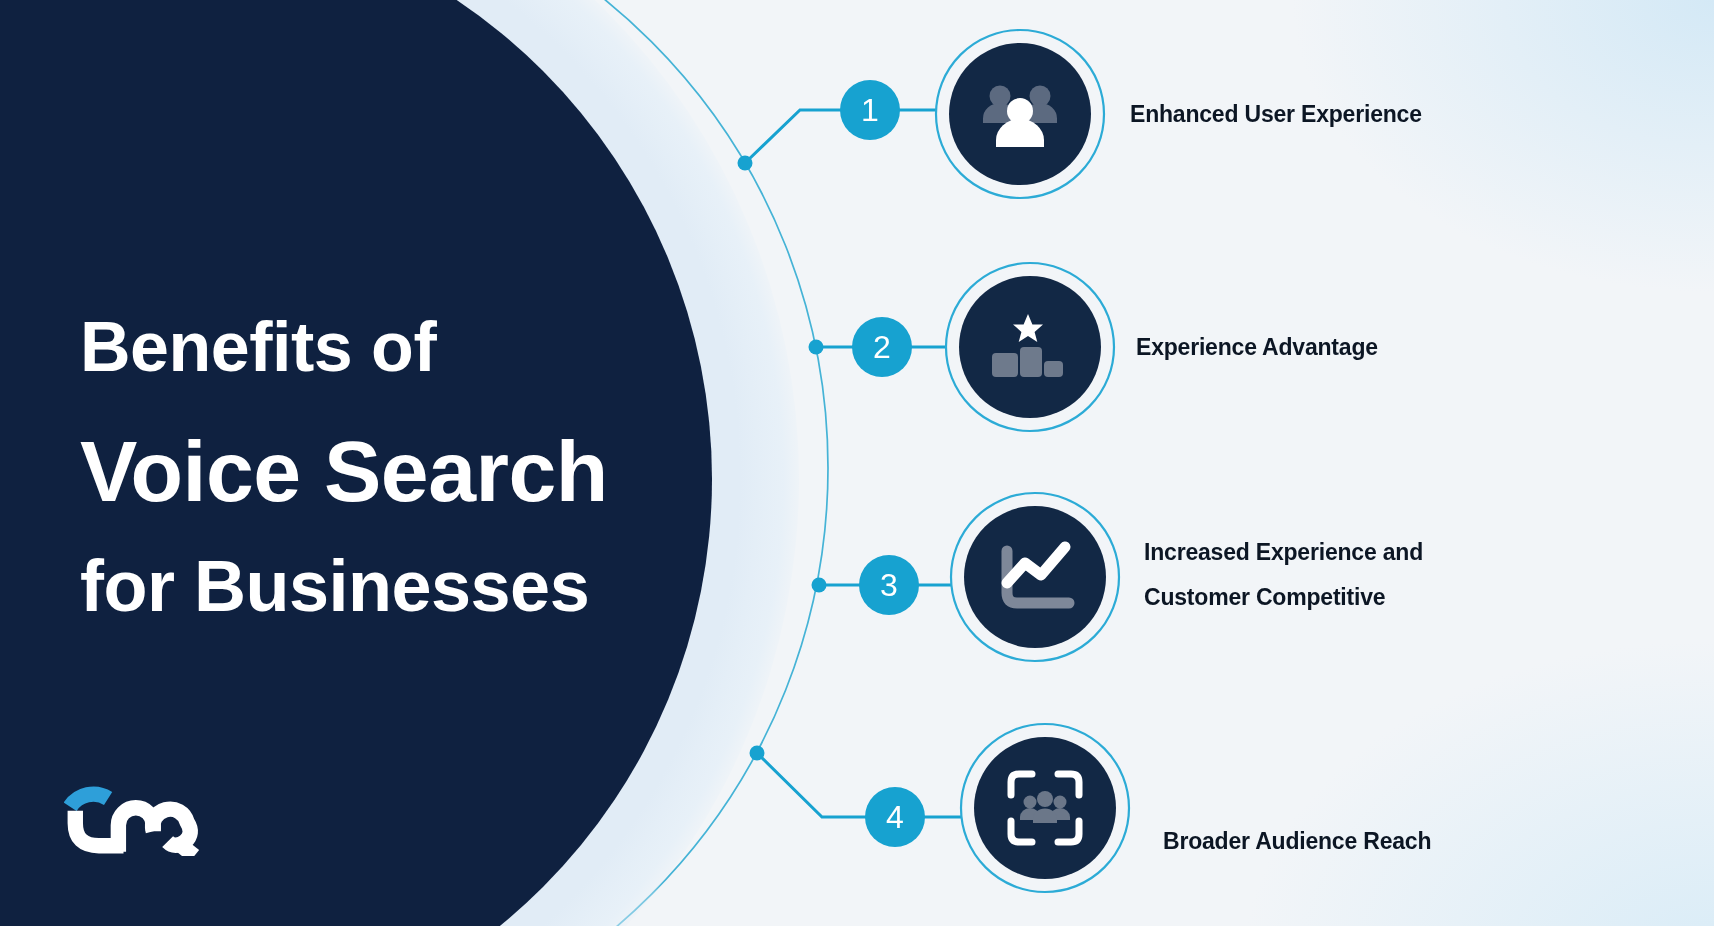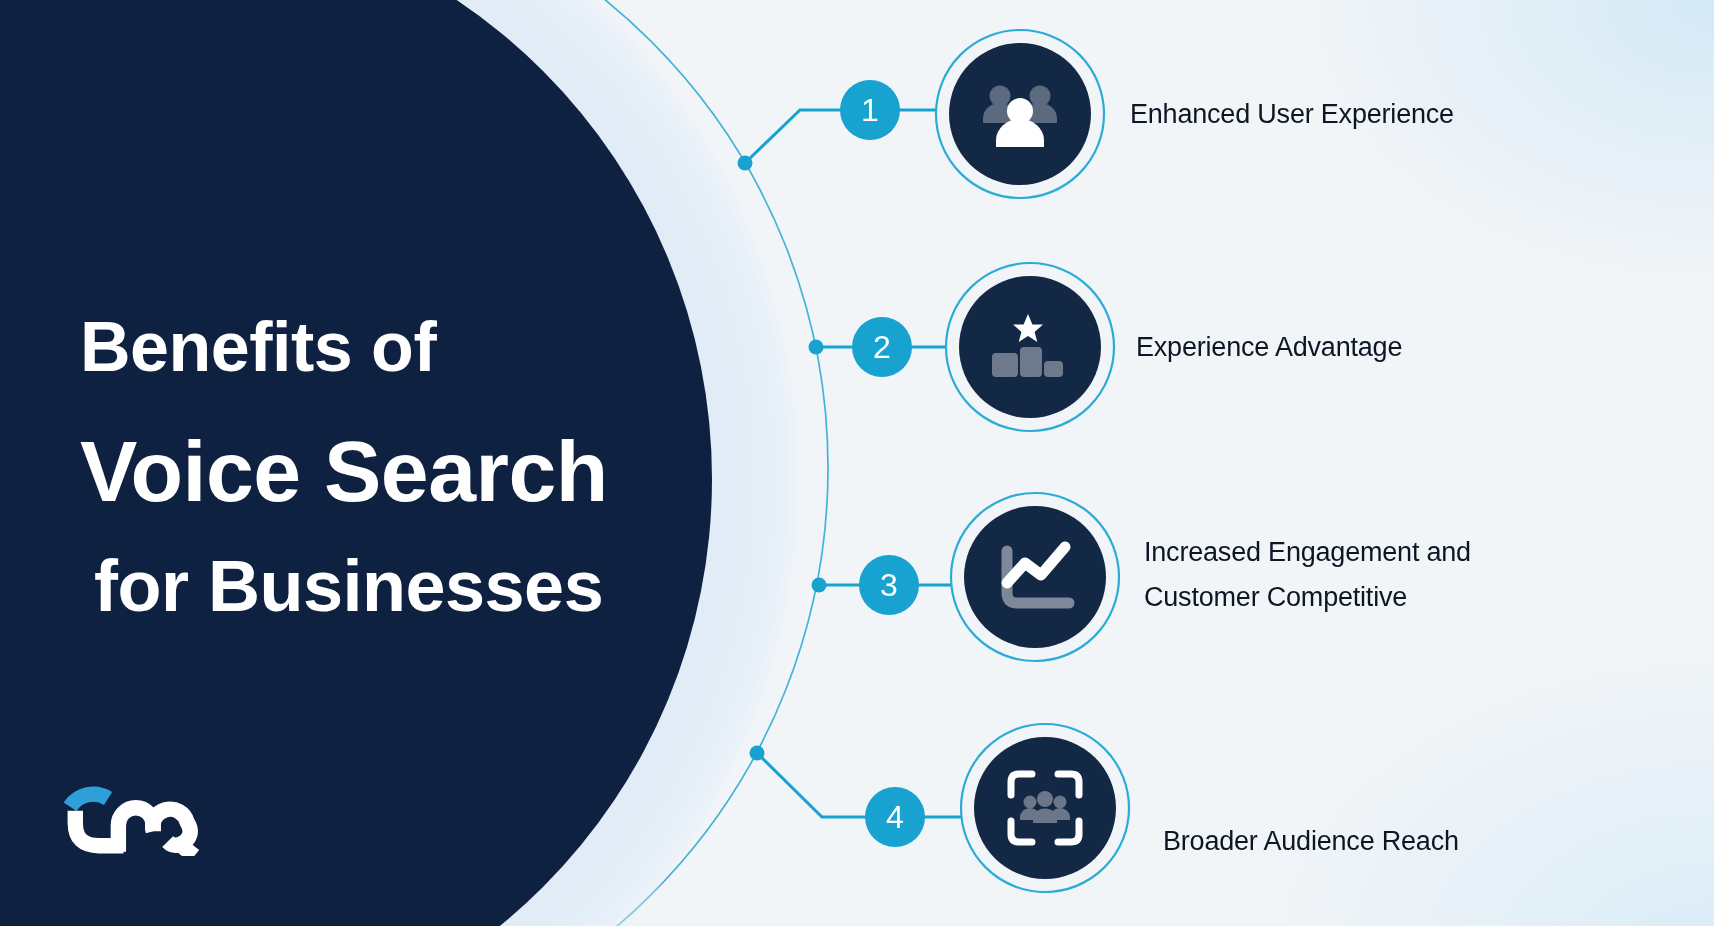--- a/index.html
+++ b/index.html
@@ -13,23 +13,23 @@
       radial-gradient(760px 520px at 100% 104%, #d9ecf7 0%, rgba(217,236,247,0) 62%),
       #f2f5f8;
   }
   .art{position:absolute;left:0;top:0;width:1714px;height:926px;display:block;}
   .title{
     position:absolute;left:80px;color:#ffffff;
     font-weight:700;letter-spacing:-0.5px;line-height:1;white-space:nowrap;
   }
   .title-l1{top:312px;font-size:70px;}
   .title-l2{top:428px;font-size:86px;}
-  .title-l3{top:550px;font-size:72px;margin-left:14px;}
+  .title-l3{top:550px;font-size:72px;}
   .step-label{
-    position:absolute;color:#0c1624;font-weight:400;font-size:27px;
+    position:absolute;color:#0c1624;font-weight:700;font-size:23px;
     line-height:45px;white-space:nowrap;letter-spacing:-0.2px;
   }
   .lbl-1{left:1130px;top:92px;}
   .lbl-2{left:1136px;top:325px;}
   .lbl-3{left:1144px;top:530px;}
   .lbl-4{left:1163px;top:789px;margin-top:30px;}
   .logo{position:absolute;left:64px;top:780px;width:158px;height:76px;}
   .num-text{
     font-family:"Liberation Sans", sans-serif;
     font-size:32px;font-weight:300;fill:#ffffff;
@@ -153,21 +153,21 @@
   <div class="title title-l1">Benefits of</div>
   <div class="title title-l3">for Businesses</div>
 
   <div class="step-label lbl-1">
     <span>Enhanced User Experience</span>
   </div>
   <div class="step-label lbl-2">
     <span>Experience Advantage</span>
   </div>
   <div class="step-label lbl-3">
-    <span>Increased Engagement and</span><br>
+    <span>Increased Experience and</span><br>
     <span>Customer Competitive</span>
   </div>
   <div class="step-label lbl-4">
     <span>Broader Audience Reach</span>
   </div>
 
   <svg class="logo" viewBox="0 0 154 74" aria-hidden="true">
     <g fill="none" stroke-linejoin="round">
       <path d="M 6 26 A 27 27 0 0 1 43 18" stroke="#2e9fd9" stroke-width="15"></path>
       <path d="M 11 30 V 42 Q 11 64 34 64 L 58 64" stroke="#ffffff" stroke-width="15"></path>

